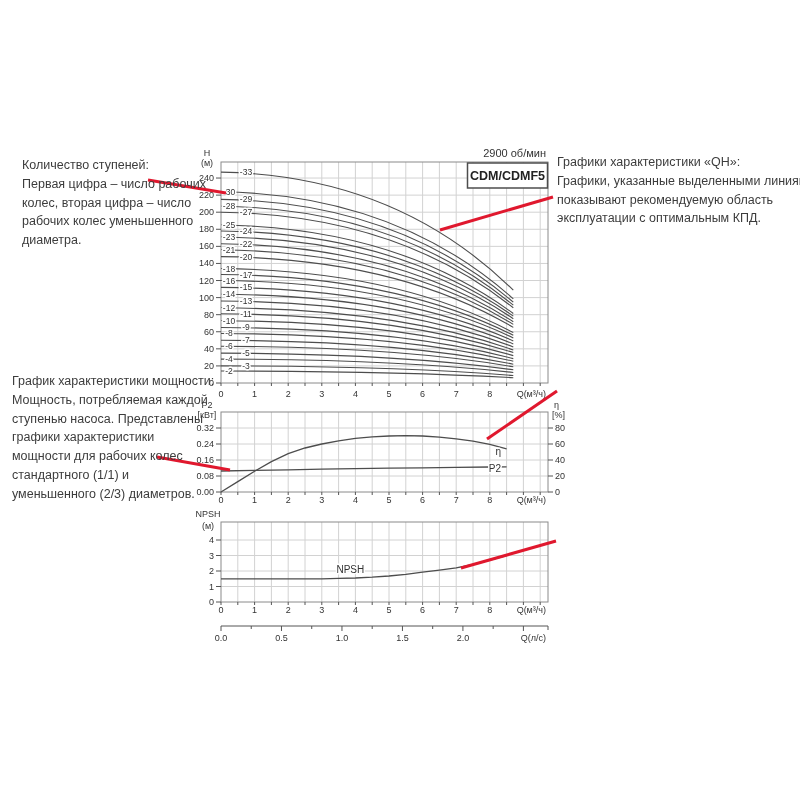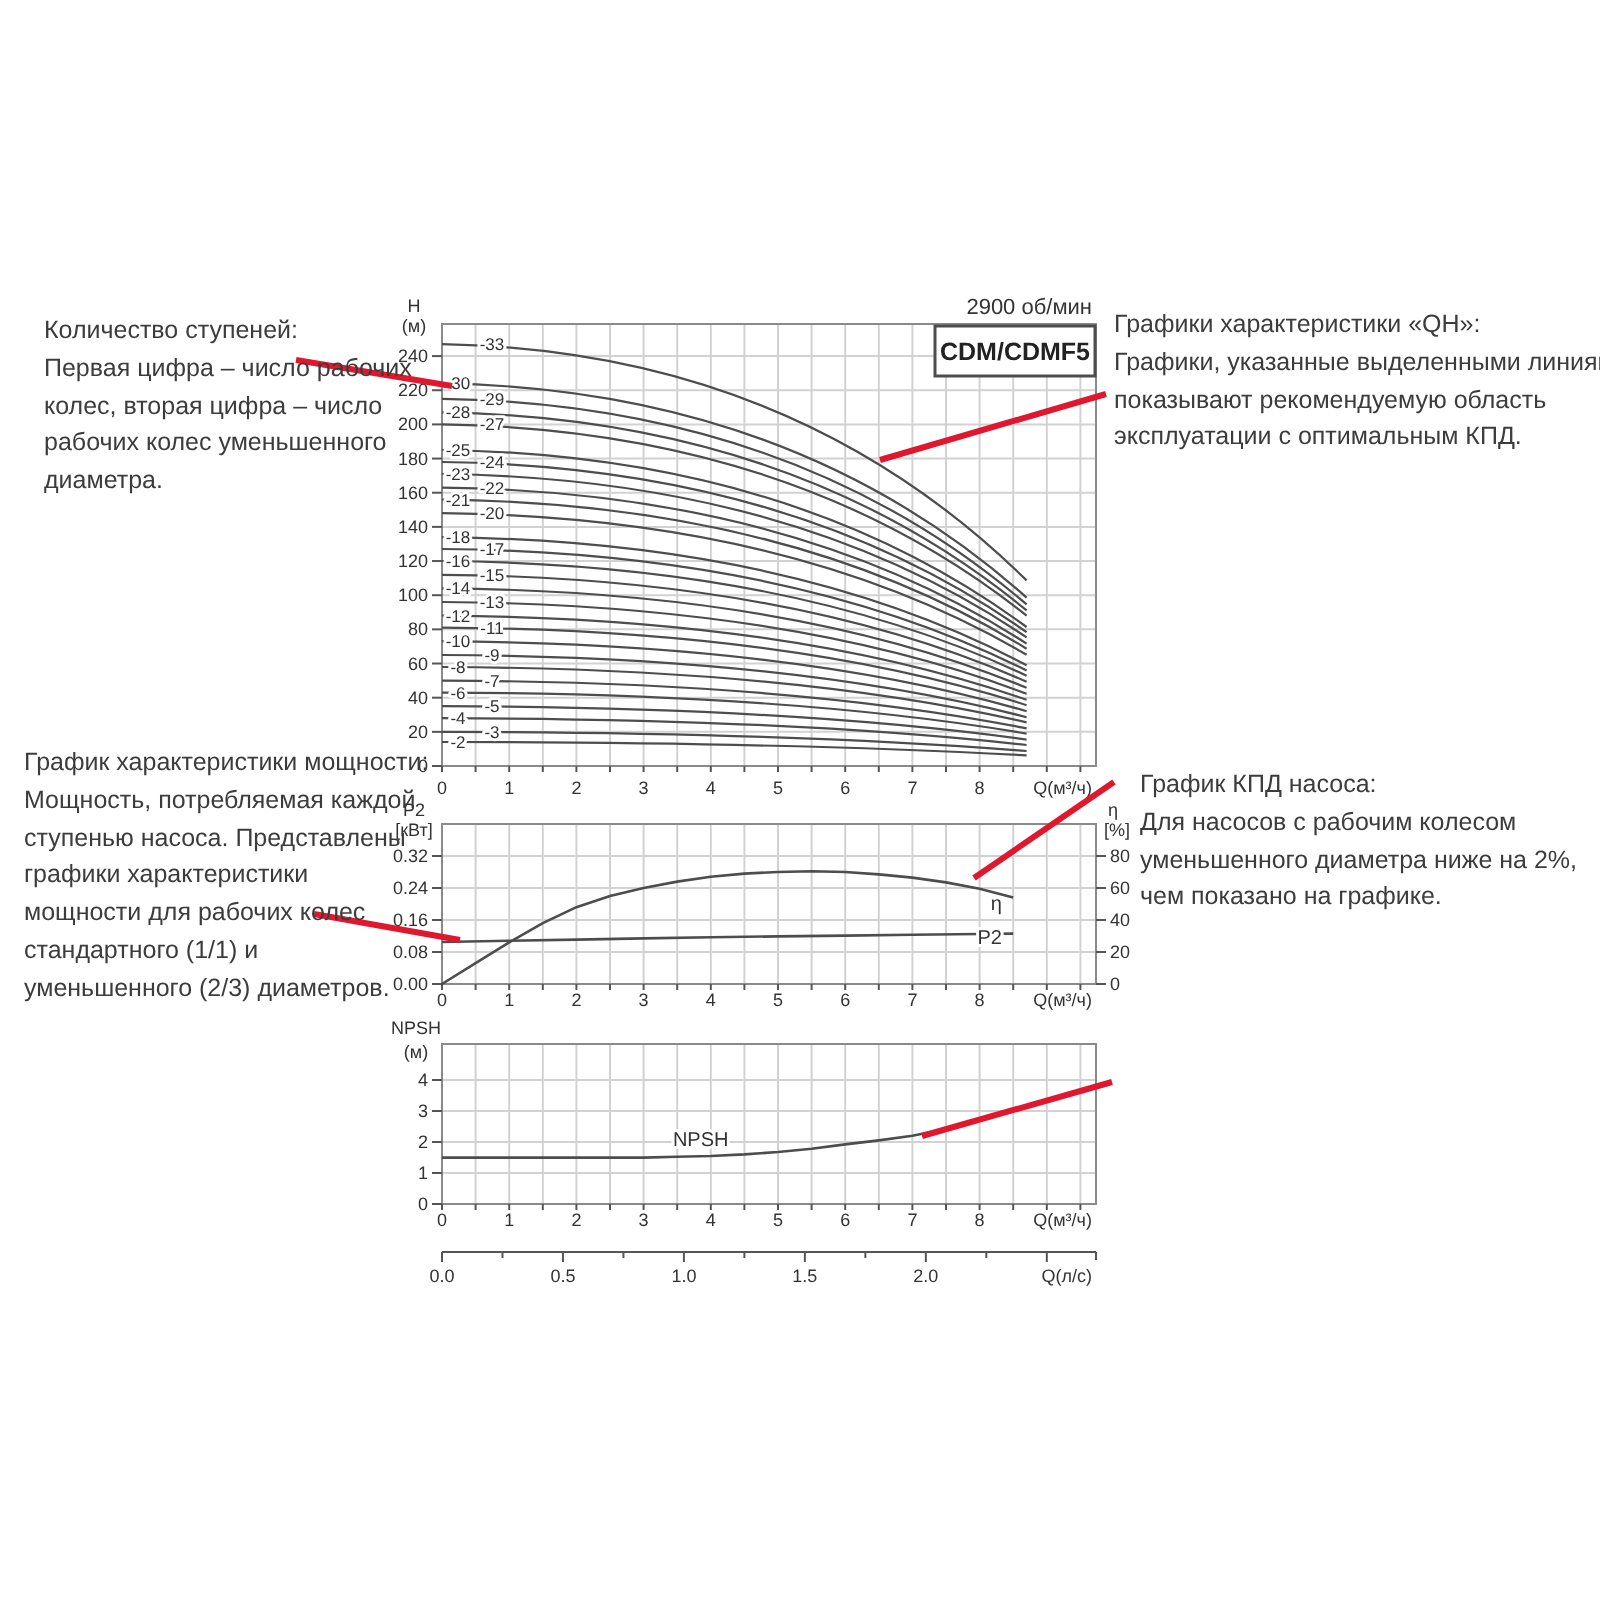--- a/index.html
+++ b/index.html
@@ -377,17 +377,13 @@
 Графики, указанные выделенными линиями,
 показывают рекомендуемую область
 эксплуатации с оптимальным КПД.</div>
   <div class="ann" id="ann-power">График характеристики мощности:
 Мощность, потребляемая каждой
 ступенью насоса. Представлены
 графики характеристики
 мощности для рабочих колес
 стандартного (1/1) и
 уменьшенного (2/3) диаметров.</div>
-  <div class="ann" id="ann-eff">График КПД насоса:
-Для насосов с рабочим колесом
-уменьшенного диаметра ниже на 2%,
-чем показано на графике.</div>
 </div>
 
 </body></html>

